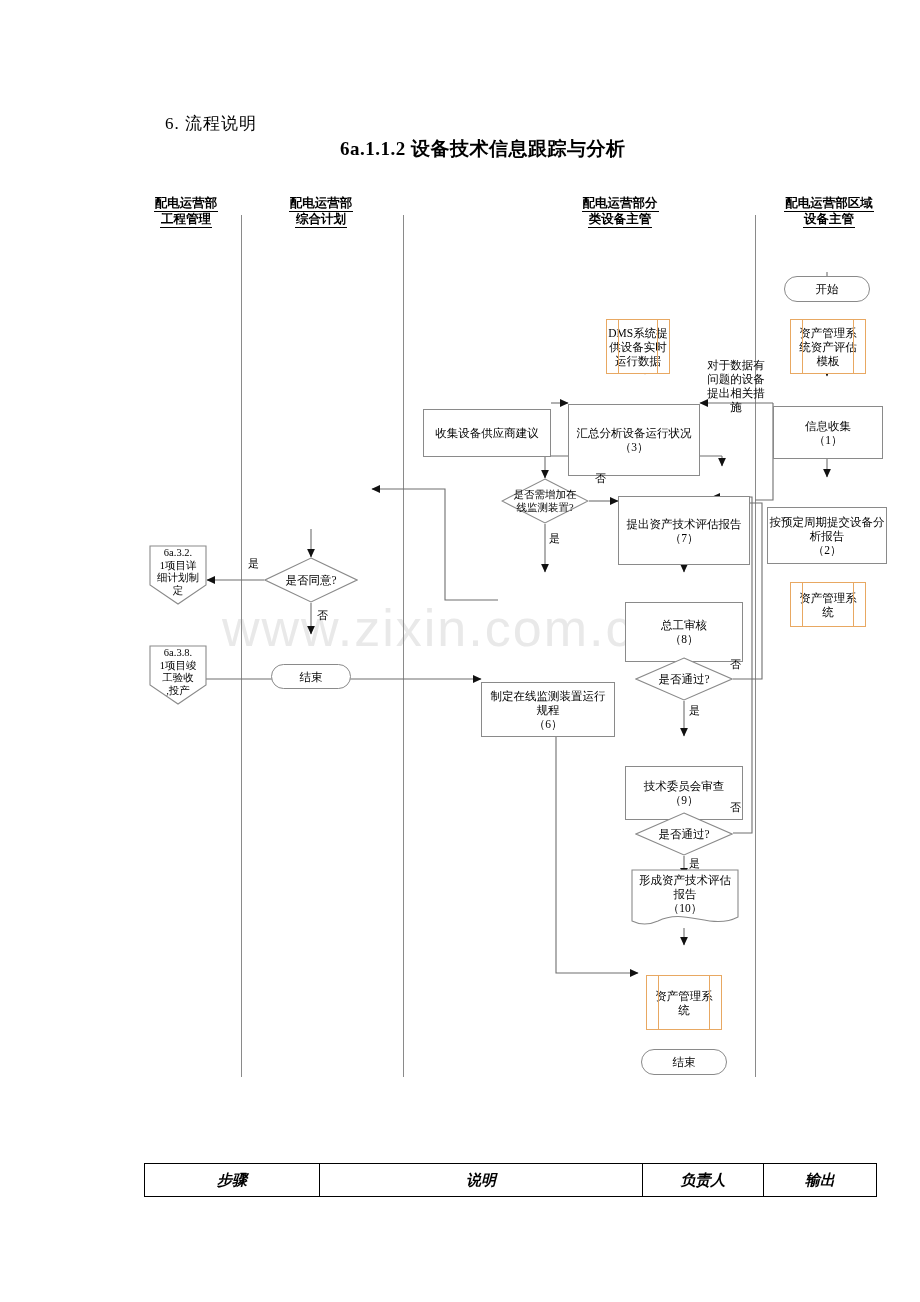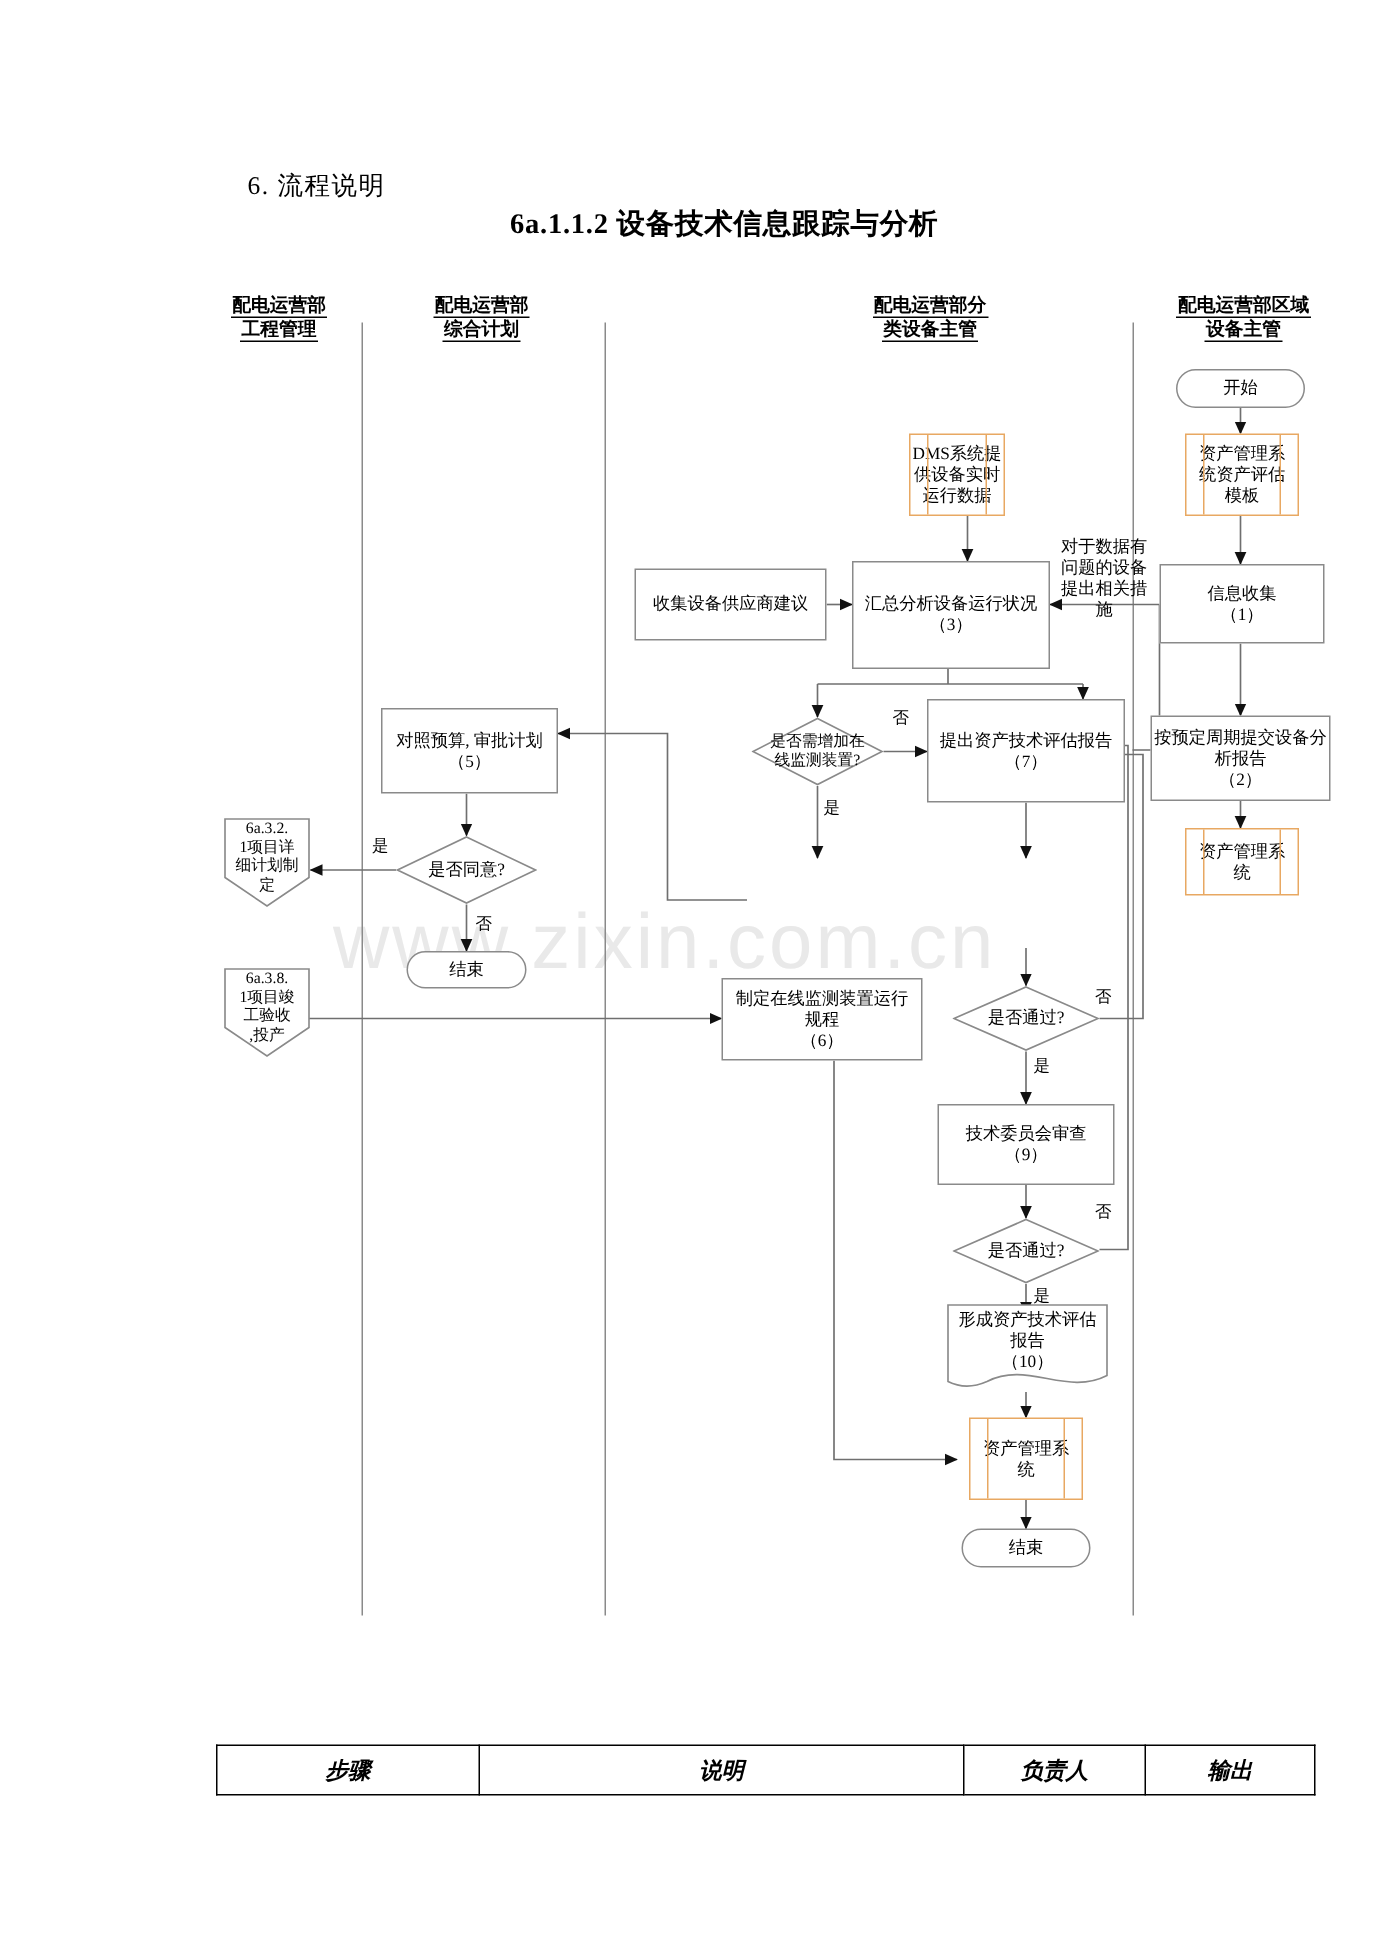--- a/index.html
+++ b/index.html
@@ -42,20 +42,21 @@
 
   
   #wires{position:absolute;left:0;top:0;width:920px;height:1302px;}
 
   
   .node{
     position:absolute;box-sizing:border-box;
     display:flex;align-items:center;justify-content:center;
     text-align:center;font-size:11.5px;line-height:14px;color:#000;
     font-family:"Liberation Serif","DejaVu Serif",serif;
+    margin-top:30px;
   }
   .proc{border:1px solid #8a8a8a;background:#fff;}
   .term{border:1px solid #8a8a8a;background:#fff;border-radius:999px;}
   .data-store{border:1px solid #e8a862;background:#fff;}
   .data-store::before,.data-store::after{
     content:"";position:absolute;top:0;bottom:0;width:0;border-left:1px solid #e8a862;
   }
   .data-store::before{left:11px;}
   .data-store::after{right:11px;}
 
@@ -236,20 +237,24 @@
     <div class="dlabel" style="white-space:pre-line;font-size:10.5px;line-height:13px;">是否需增加在
 线监测装置?</div>
   </div>
 
   <div class="node proc" style="left:618px;top:466px;width:132px;height:69px;">
     <span style="white-space:pre-line;">提出资产技术评估报告
 （7）</span>
   </div>
 
 
+  <div class="node proc" style="left:625px;top:572px;width:118px;height:60px;">
+    <span style="white-space:pre-line;">总工审核
+（8）</span>
+  </div>
 
   <div class="decision" style="left:635px;top:657px;width:98px;height:44px;">
     <svg width="98" height="44" viewBox="0 0 98 44">
       <polygon points="49,1 97,22 49,43 1,22" fill="#fff" stroke="#8a8a8a" stroke-width="1.1"></polygon>
     </svg>
     <div class="dlabel">是否通过?</div>
   </div>
 
   <div class="node proc" style="left:481px;top:652px;width:134px;height:55px;">
     <span style="white-space:pre-line;">制定在线监测装置运行
@@ -278,24 +283,20 @@
 （10）</div>
   </div>
 
   <div class="node data-store" style="left:646px;top:945px;width:76px;height:55px;">
     <span style="white-space:pre-line;">资产管理系
 统</span>
   </div>
 
   <div class="node term" style="left:641px;top:1019px;width:86px;height:26px;">结束</div>
 
-  <div class="node proc" style="left:254px;top:472px;width:118px;height:57px;">
-    <span style="white-space:pre-line;">对照预算, 审批计划
-（5）</span>
-  </div>
 
   <div class="decision" style="left:264px;top:557px;width:94px;height:46px;">
     <svg width="94" height="46" viewBox="0 0 94 46">
       <polygon points="47,1 93,23 47,45 1,23" fill="#fff" stroke="#8a8a8a" stroke-width="1.1"></polygon>
     </svg>
     <div class="dlabel">是否同意?</div>
   </div>
 
   <div class="node term" style="left:271px;top:634px;width:80px;height:25px;">结束</div>
 

